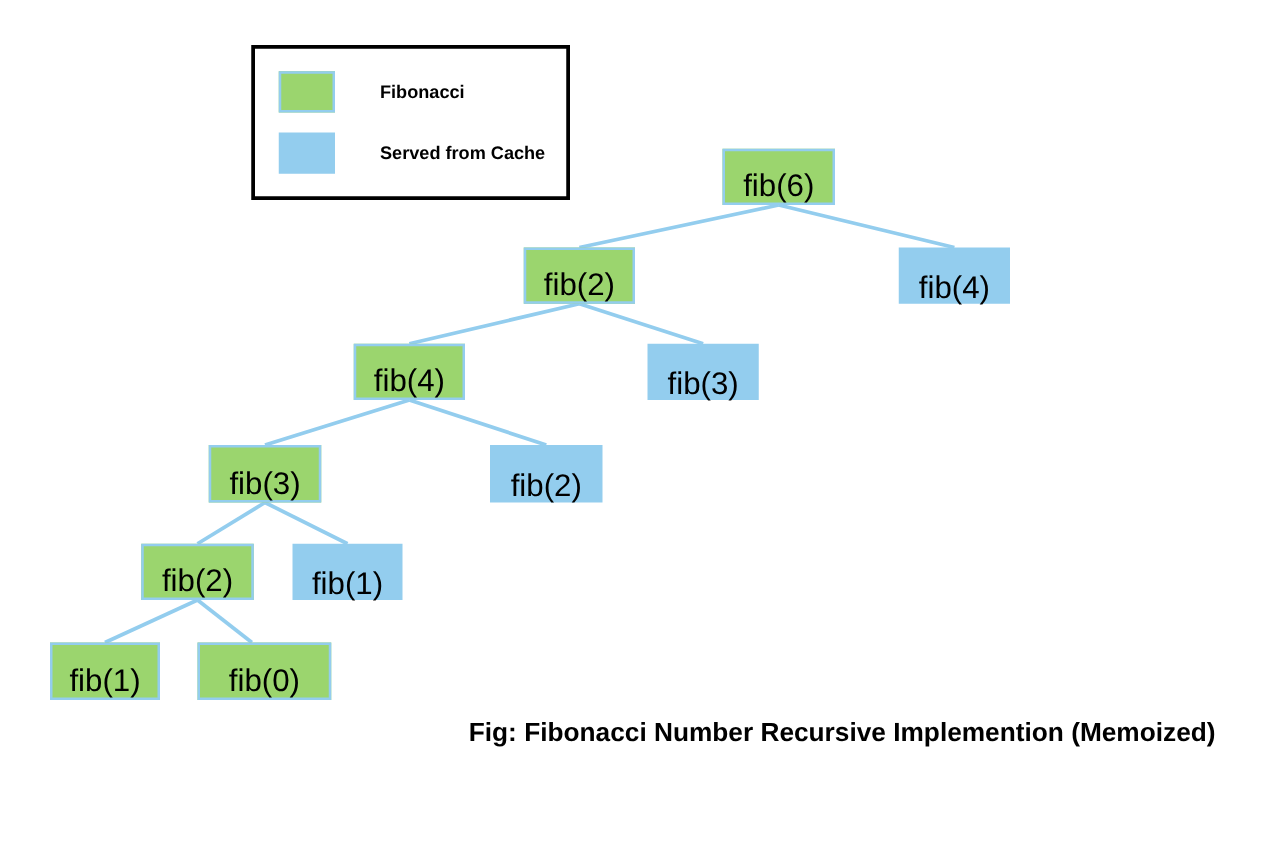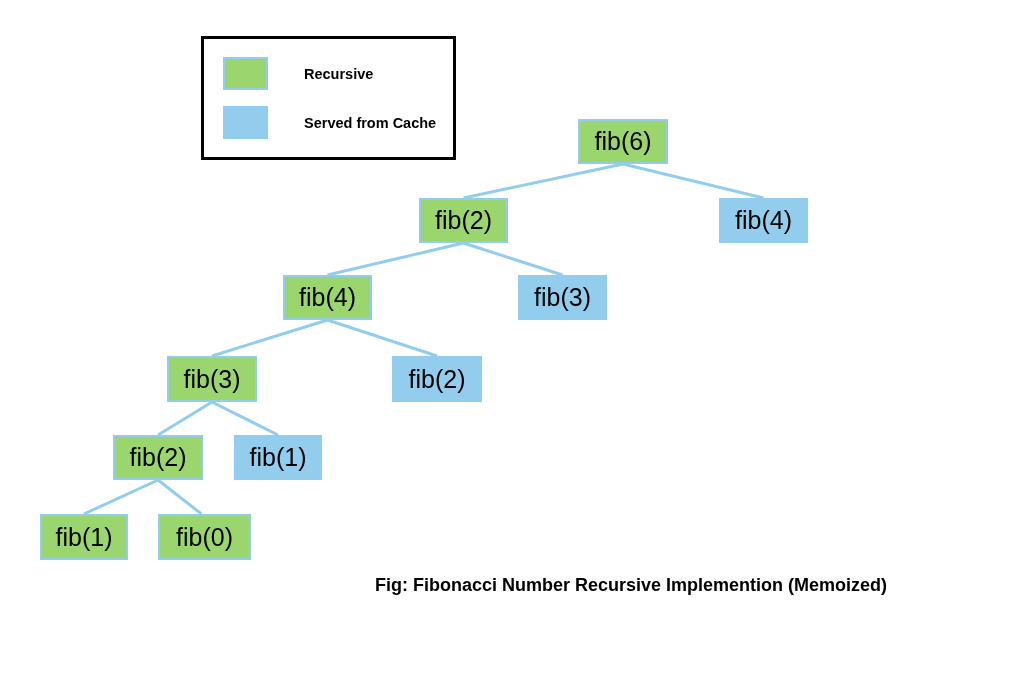--- a/index.html
+++ b/index.html
@@ -24,21 +24,21 @@
     position: absolute;
     left: 0; top: 0;
     width: 1022px;
     height: 676px;
     pointer-events: none;
   }
   .node {
     position: absolute;
     box-sizing: border-box;
     display: flex;
-    align-items: center;
+    align-items: flex-end;
     justify-content: center;
     font-size: 25px;
     color: #000000;
     line-height: 1;
     letter-spacing: 0px;
     white-space: nowrap;
   }
   .node.necessary {
     background: #9bd56e;
     border: 2px solid #93cdee;
@@ -79,21 +79,21 @@
     margin-left: 36px;
     font-size: 14.5px;
     font-weight: bold;
     color: #000000;
     white-space: nowrap;
   }
   #caption {
     position: absolute;
     left: 375px;
     top: 575px;
-    font-size: 18px;
+    font-size: 21px;
     font-weight: bold;
     color: #000000;
     white-space: nowrap;
   }
 </style>
 </head>
 <body>
 
 <div id="canvas">
 
@@ -134,29 +134,29 @@
       </div>
       <div class="node necessary" style="left: 113px; top: 435px; width: 90px; height: 45px;">
         <span>fib(2)</span>
       </div>
       <div class="node cached" style="left: 234px; top: 435px; width: 88px; height: 45px;">
         <span>fib(1)</span>
       </div>
       <div class="node necessary" style="left: 40px; top: 514px; width: 88px; height: 46px;">
         <span>fib(1)</span>
       </div>
-      <div class="node necessary" style="left: 158px; top: 514px; width: 93px; height: 46px;">
+      <div class="node necessary" style="left: 158px; top: 514px; width: 107px; height: 46px;">
         <span>fib(0)</span>
       </div>
     </div>
 
   <div id="legend">
     <div class="legend-row" style="left:19px; top:18px;">
       <span class="legend-swatch necessary"></span>
-      <span class="legend-label">Recursive</span>
+      <span class="legend-label">Fibonacci</span>
     </div>
     <div class="legend-row" style="left:19px; top:67px;text-align:center;">
       <span class="legend-swatch cached"></span>
       <span class="legend-label">Served from Cache</span>
     </div>
   </div>
 
   <div id="caption">Fig: Fibonacci Number Recursive Implemention (Memoized)</div>
 
 </div>

